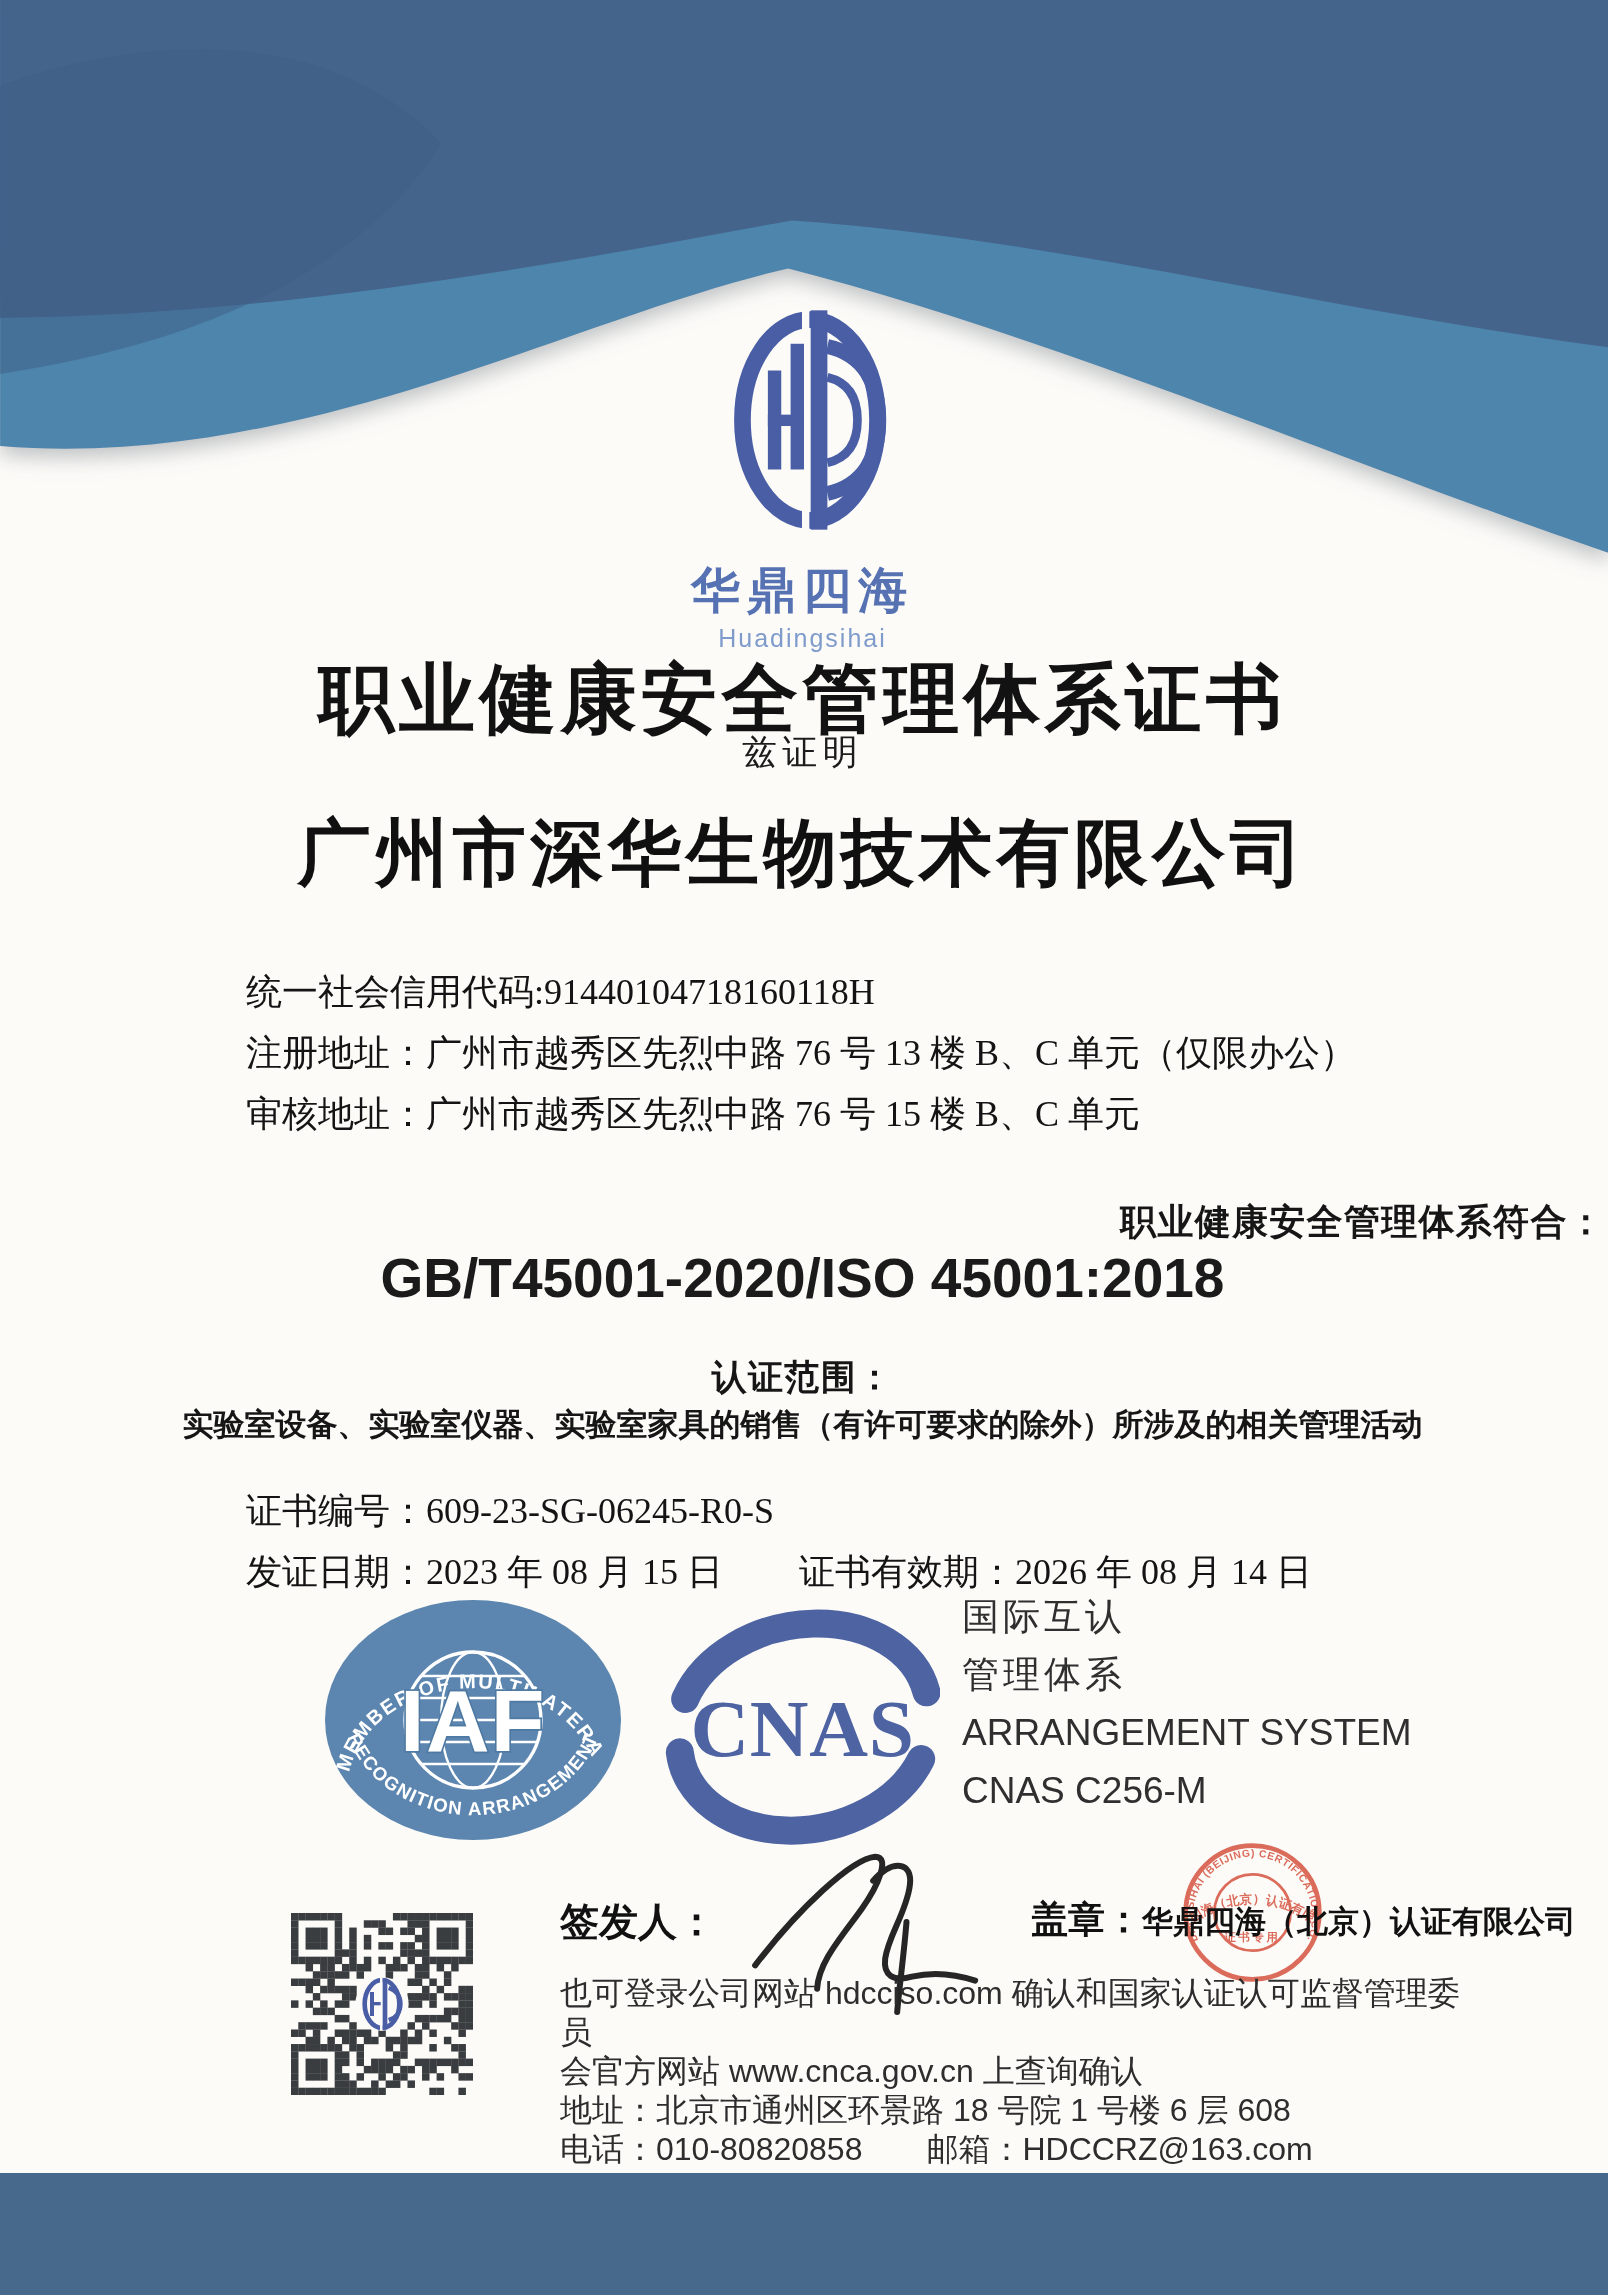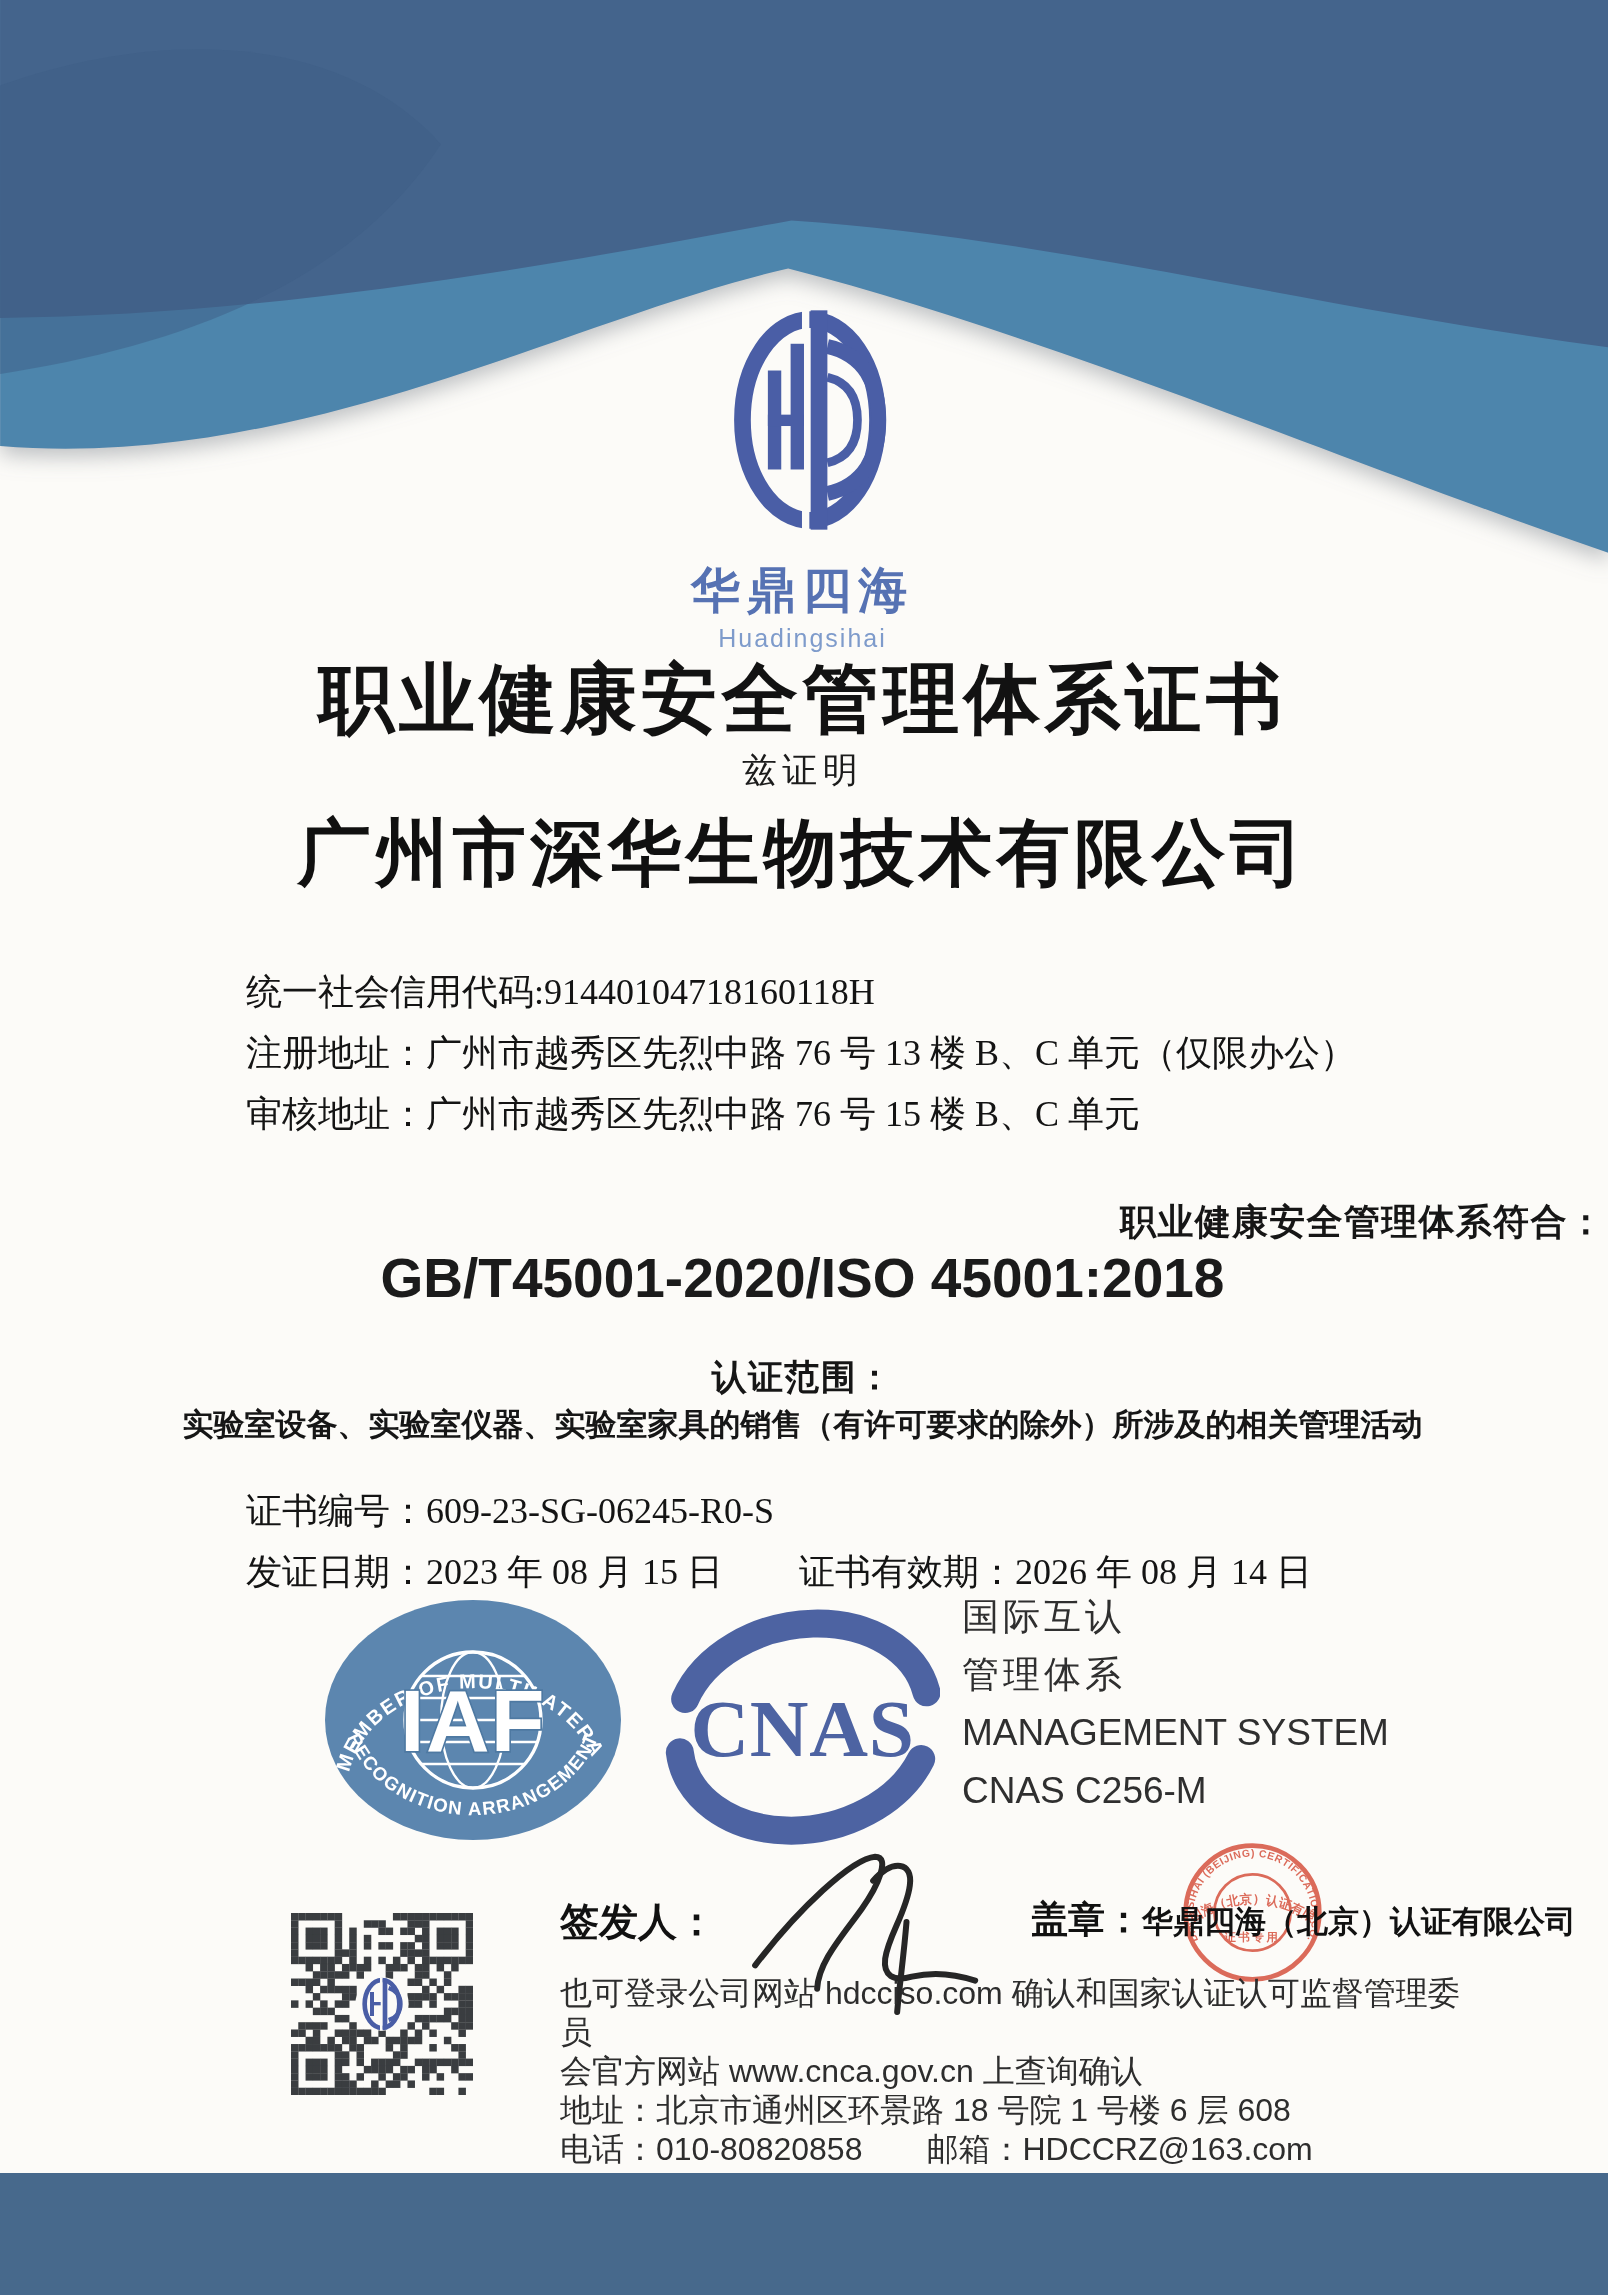--- a/index.html
+++ b/index.html
@@ -9,21 +9,21 @@
   .ctr{left:0;width:1605px;text-align:center;}
   .serif{font-family:"Liberation Serif","DejaVu Serif",serif;}
 
   .top-waves{position:absolute;left:0;top:0;}
   .bottom-bar{position:absolute;left:0;top:2173px;width:1609px;height:123px;background:#47698c;}
 
   .brand-cn{top:558px;font-size:49px;font-weight:700;color:#5672b3;letter-spacing:6.7px;}
   .brand-en{top:624px;font-size:25px;font-weight:500;color:#7e9bcb;letter-spacing:2px;}
 
   .title{top:649px;font-size:76px;font-weight:700;color:#121212;letter-spacing:4.7px;margin:0;}
-  .intro{top:747px;font-size:35px;color:#1c1c1c;letter-spacing:5.3px;}
+  .intro{top:729px;font-size:35px;color:#1c1c1c;letter-spacing:5.3px;}
   .company{top:805px;font-size:73px;font-weight:700;color:#101010;letter-spacing:4.7px;}
 
   .info-block{left:246px;top:962px;font-size:36px;line-height:61px;color:#141414;}
   .std-intro{top:1198px;font-size:36px;font-weight:600;color:#161616;letter-spacing:1.3px;text-align:right;}
   .std-code{top:1246px;font-size:55px;font-weight:800;color:#1b1b1b;letter-spacing:0px;}
   .scope-label{top:1354px;font-size:35px;font-weight:700;color:#161616;letter-spacing:1.3px;}
   .scope-text{top:1404px;font-size:31px;font-weight:700;color:#161616;}
   .certno-line{left:246px;top:1487px;font-size:36px;}
   .dates-row{left:0;top:1548px;width:1609px;height:47px;}
   .issue-date{position:absolute;left:246px;top:0;font-size:36px;}
@@ -120,21 +120,21 @@
 
   <svg class="abs" style="left:665px;top:1591px;" width="275" height="264" viewBox="0 0 412 396">
     <path d="M 30,162 A 190,145 -12 0 1 392,152" fill="none" stroke="#4d63a2" stroke-width="42" stroke-linecap="round"></path>
     <path d="M 22,242 A 190,145 -12 0 0 384,252" fill="none" stroke="#4d63a2" stroke-width="42" stroke-linecap="round"></path>
     <text x="206" y="248" text-anchor="middle" font-size="122" font-weight="700" fill="#4d63a2" style="font-family:'Liberation Serif','DejaVu Serif',serif;" letter-spacing="1">CNAS</text>
   </svg>
 
   <div class="abs accr-text">
     <div class="cnline">国际互认</div>
     <div class="cnline">管理体系</div>
-    <div>MANAGEMENT SYSTEM</div>
+    <div>ARRANGEMENT SYSTEM</div>
     <div>CNAS C256-M</div>
   </div>
 
   <div class="abs issuer-label">签发人：</div>
 
   <svg class="abs" style="left:718px;top:1822px;" width="281" height="200" viewBox="0 0 420 300">
     <g fill="none" stroke="#262626" stroke-width="9" stroke-linecap="round">
       <path d="M 55,215 C 120,130 200,55 235,52 C 258,52 240,95 215,130 C 185,172 150,210 148,250"></path>
       <path d="M 232,88 C 262,55 292,60 287,95 C 282,135 255,170 250,205 C 247,230 262,240 290,232 C 320,225 355,228 385,238"></path>
       <path d="M 282,150 C 278,200 272,240 268,285"></path>

